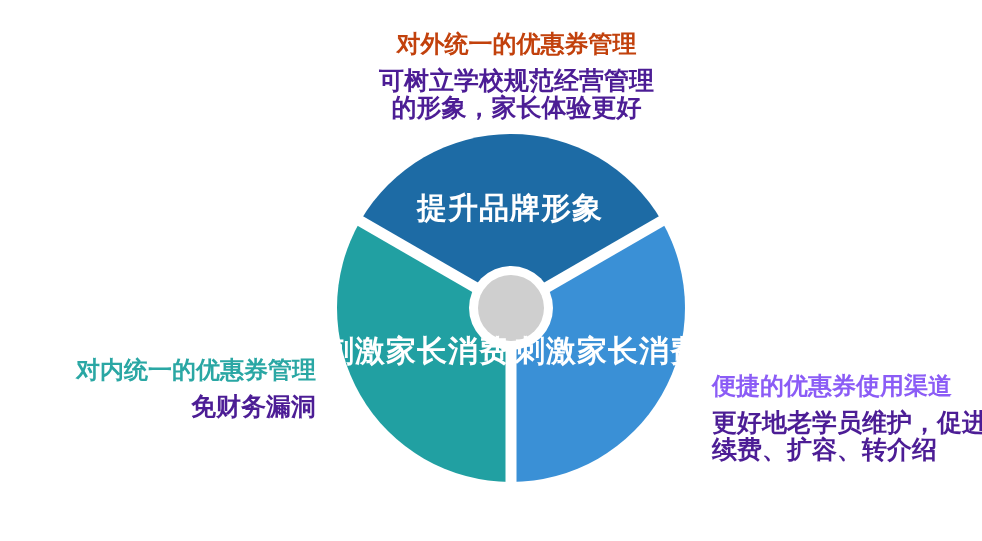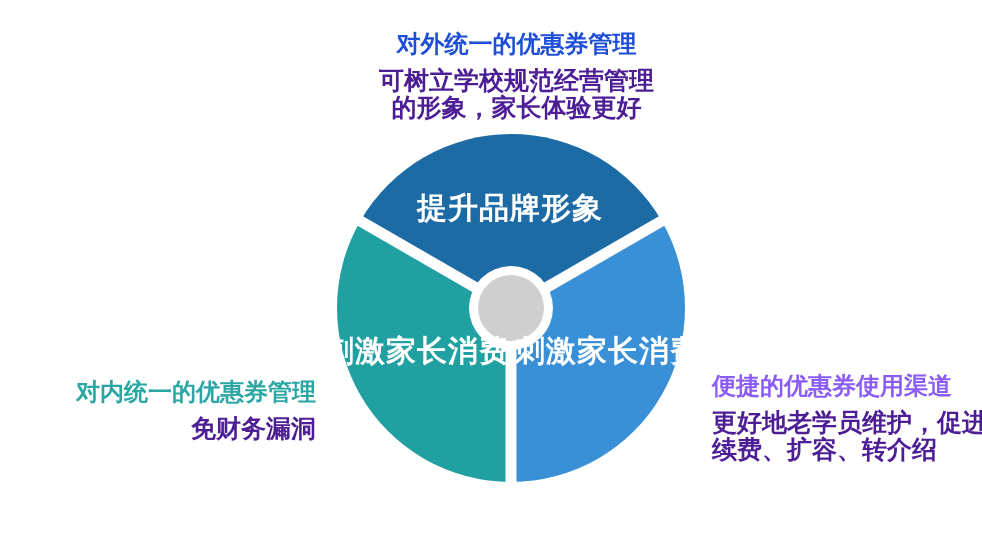--- a/index.html
+++ b/index.html
@@ -30,21 +30,21 @@
     margin-bottom:10px;
     white-space:nowrap;
   }
   .block .line{
     font-size:25px;
     line-height:27px;
     color:#4c1d95;
     white-space:nowrap;
   }
   .block-top{left:333px;top:31px;width:367px;text-align:center;}
-  .block-left{left:38px;top:379px;width:278px;text-align:right;}
+  .block-left{left:38px;top:357px;width:278px;text-align:right;}
   .block-right{left:712px;top:373px;width:258px;text-align:left;}
 </style>
 </head>
 <body>
 
 <div class="stage">
 
   <svg class="pie-svg" id="pie-svg" viewBox="0 0 982 541">
       <path d="M 511 308 L 360.31157974150767 221 A 174 174 0 0 1 661.6884202584923 221 Z" fill="#1d6ba5"></path>
       <path d="M 511 308 L 661.6884202584923 221 A 174 174 0 0 1 511 482 Z" fill="#3a90d6"></path>
@@ -54,21 +54,21 @@
       <line x1="511" y1="308" x2="511" y2="490" stroke="#ffffff" stroke-width="11"></line>
       <circle cx="511" cy="308" r="42" fill="#ffffff"></circle>
       <circle cx="511" cy="308" r="33" fill="#cfcfcf"></circle>
     </svg>
 
   <div class="pie-label lbl-brand">提升品牌形象</div>
   <div class="pie-label lbl-consume">刺激家长消费</div>
   <div class="pie-label lbl-efficiency">刺激家长消费</div>
 
   <div class="block block-top">
-    <div class="heading" style="color: #1d4ed8;">对外统一的优惠券管理</div>
+    <div class="heading" style="color: #c2410c;">对外统一的优惠券管理</div>
     <div class="line">可树立学校规范经营管理</div>
     <div class="line">的形象，家长体验更好</div>
   </div>
 
   <div class="block block-left">
     <div class="heading" style="color: rgb(42, 167, 164);">对内统一的优惠券管理</div>
     <div class="line">免财务漏洞</div>
   </div>
 
   <div class="block block-right">

